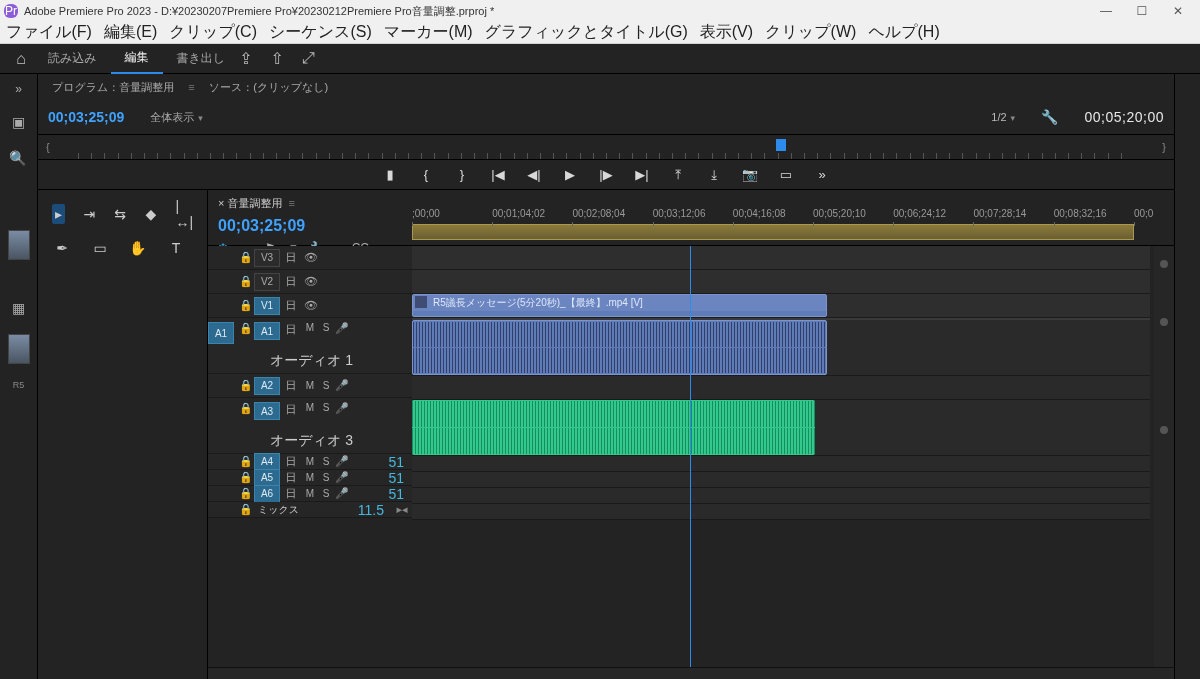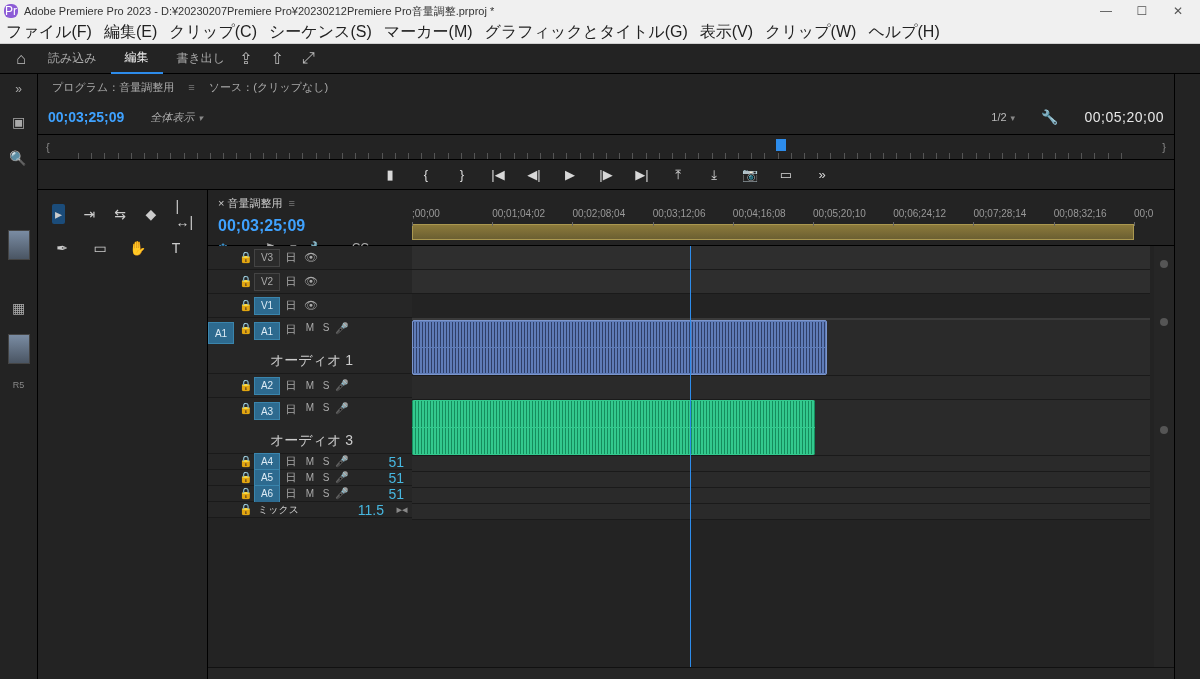--- a/index.html
+++ b/index.html
@@ -29,21 +29,21 @@
 .left-rail .thumb { width: 22px; height: 30px; background: linear-gradient(#7a8ca3,#4a5563); border: 1px solid #444; }
 
 .central { flex: 1; display: flex; flex-direction: column; }
 
 .panel-tabs { height: 26px; background: #232323; display: flex; align-items: center; padding: 0 10px; gap: 10px; font-size: 11px; color: #aaa; }
 .panel-tabs .tab { padding: 0 4px; }
 .panel-tabs .menu-icon { color: #777; }
 
 .program-bar { height: 34px; background: #232323; display: flex; align-items: center; padding: 0 10px; gap: 26px; }
 .program-bar .tc { color: #3fa2ff; font-size: 14px; font-weight: 600; }
-.program-bar .mode { color: #aaa; font-size: 11px; font-style: italic; }
+.program-bar .mode { color: #aaa; font-size: 11px; }
 .program-bar .dd { font-size: 9px; color: #888; margin-left: 4px; }
 .program-bar .spacer { flex: 1; }
 .program-bar .scale { color: #bbb; font-size: 11px; }
 .program-bar .wrench { color: #bbb; font-size: 14px; }
 .program-bar .right-tc { color: #e8e8e8; font-size: 14px; letter-spacing: 0.5px; }
 
 .ruler-row { height: 26px; background: #232323; border-top: 1px solid #000; border-bottom: 1px solid #000; position: relative; }
 .ruler-row .tick-lbrace { position: absolute; left: 8px; top: 6px; color: #888; }
 .ruler-row .tick-rbrace { position: absolute; right: 8px; top: 6px; color: #888; }
 .ruler-row .playhead { position: absolute; top: 4px; width: 10px; height: 12px; background: #2d8ceb; }
@@ -435,20 +435,25 @@
                 <div class="th-lock">🔒</div>
               <div style="flex:0 0 auto; font-size:10px; color:#ccc; padding-left:4px">ミックス</div>
               <div class="th-val">11.5</div>
               <div style="width:20px; color:#888; text-align:center">▸◂</div>
             </div>
           </div>
 
           <div class="tl-tracks-body" id="tl-body">
             <div class="track-lane vid" style="top:0;height:24px"></div>
             <div class="track-lane vid" style="top:24px;height:24px"></div>
+            <div class="track-lane vid" style="top:48px;height:24px">
+              <div class="clip blue" id="clip-v1" style="left: 0%; width: 56.2%;">
+                  <div class="hdr"><span class="fx"></span><span style="padding-left:14px">R5議長メッセージ(5分20秒)_【最終】.mp4 [V]</span></div>
+                </div>
+            </div>
             <div class="divider-h" style="top:72px"></div>
             <div class="track-lane" style="top:74px;height:56px">
               <div class="clip blue" id="clip-a1" style="left: 0%; width: 56.2%;">
                   <div class="wave blue" style="height:100%"></div>
                 </div>
             </div>
             <div class="track-lane" style="top:130px;height:24px"></div>
             <div class="track-lane" style="top:154px;height:56px">
               <div class="clip" id="clip-a3" style="left: 0%; width: 54.6%;">
                   <div class="wave green" style="height:100%"></div>

